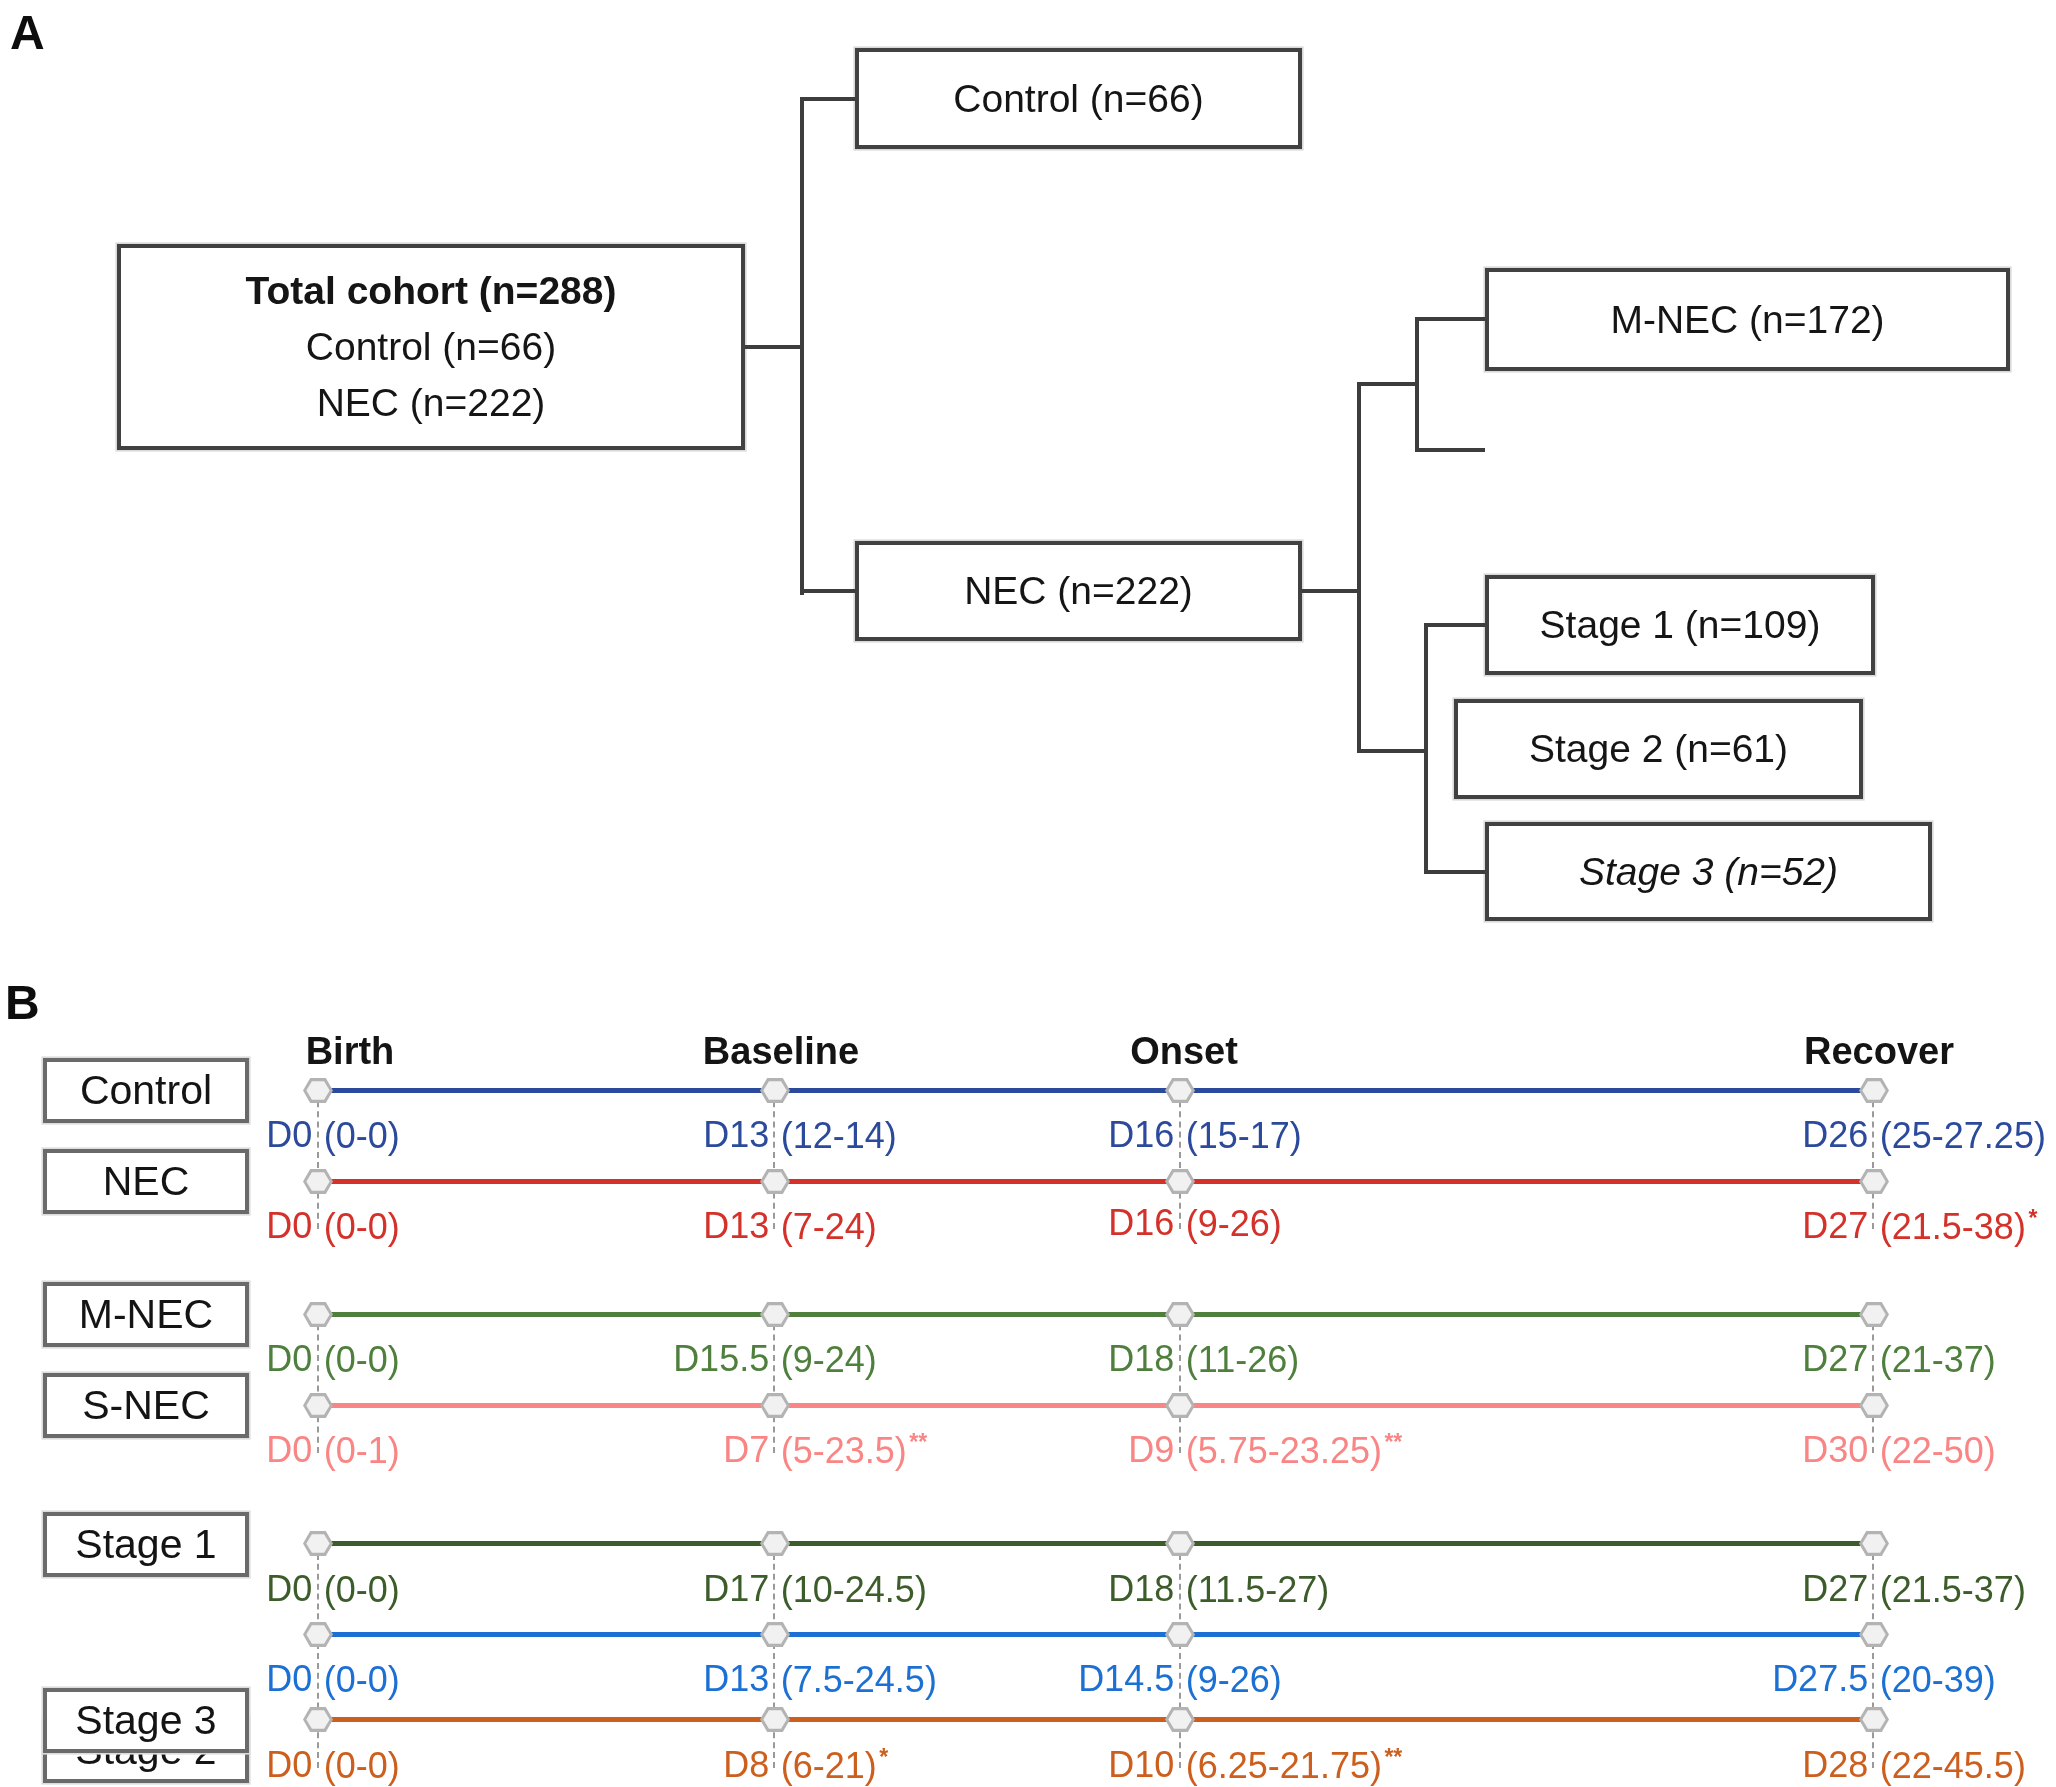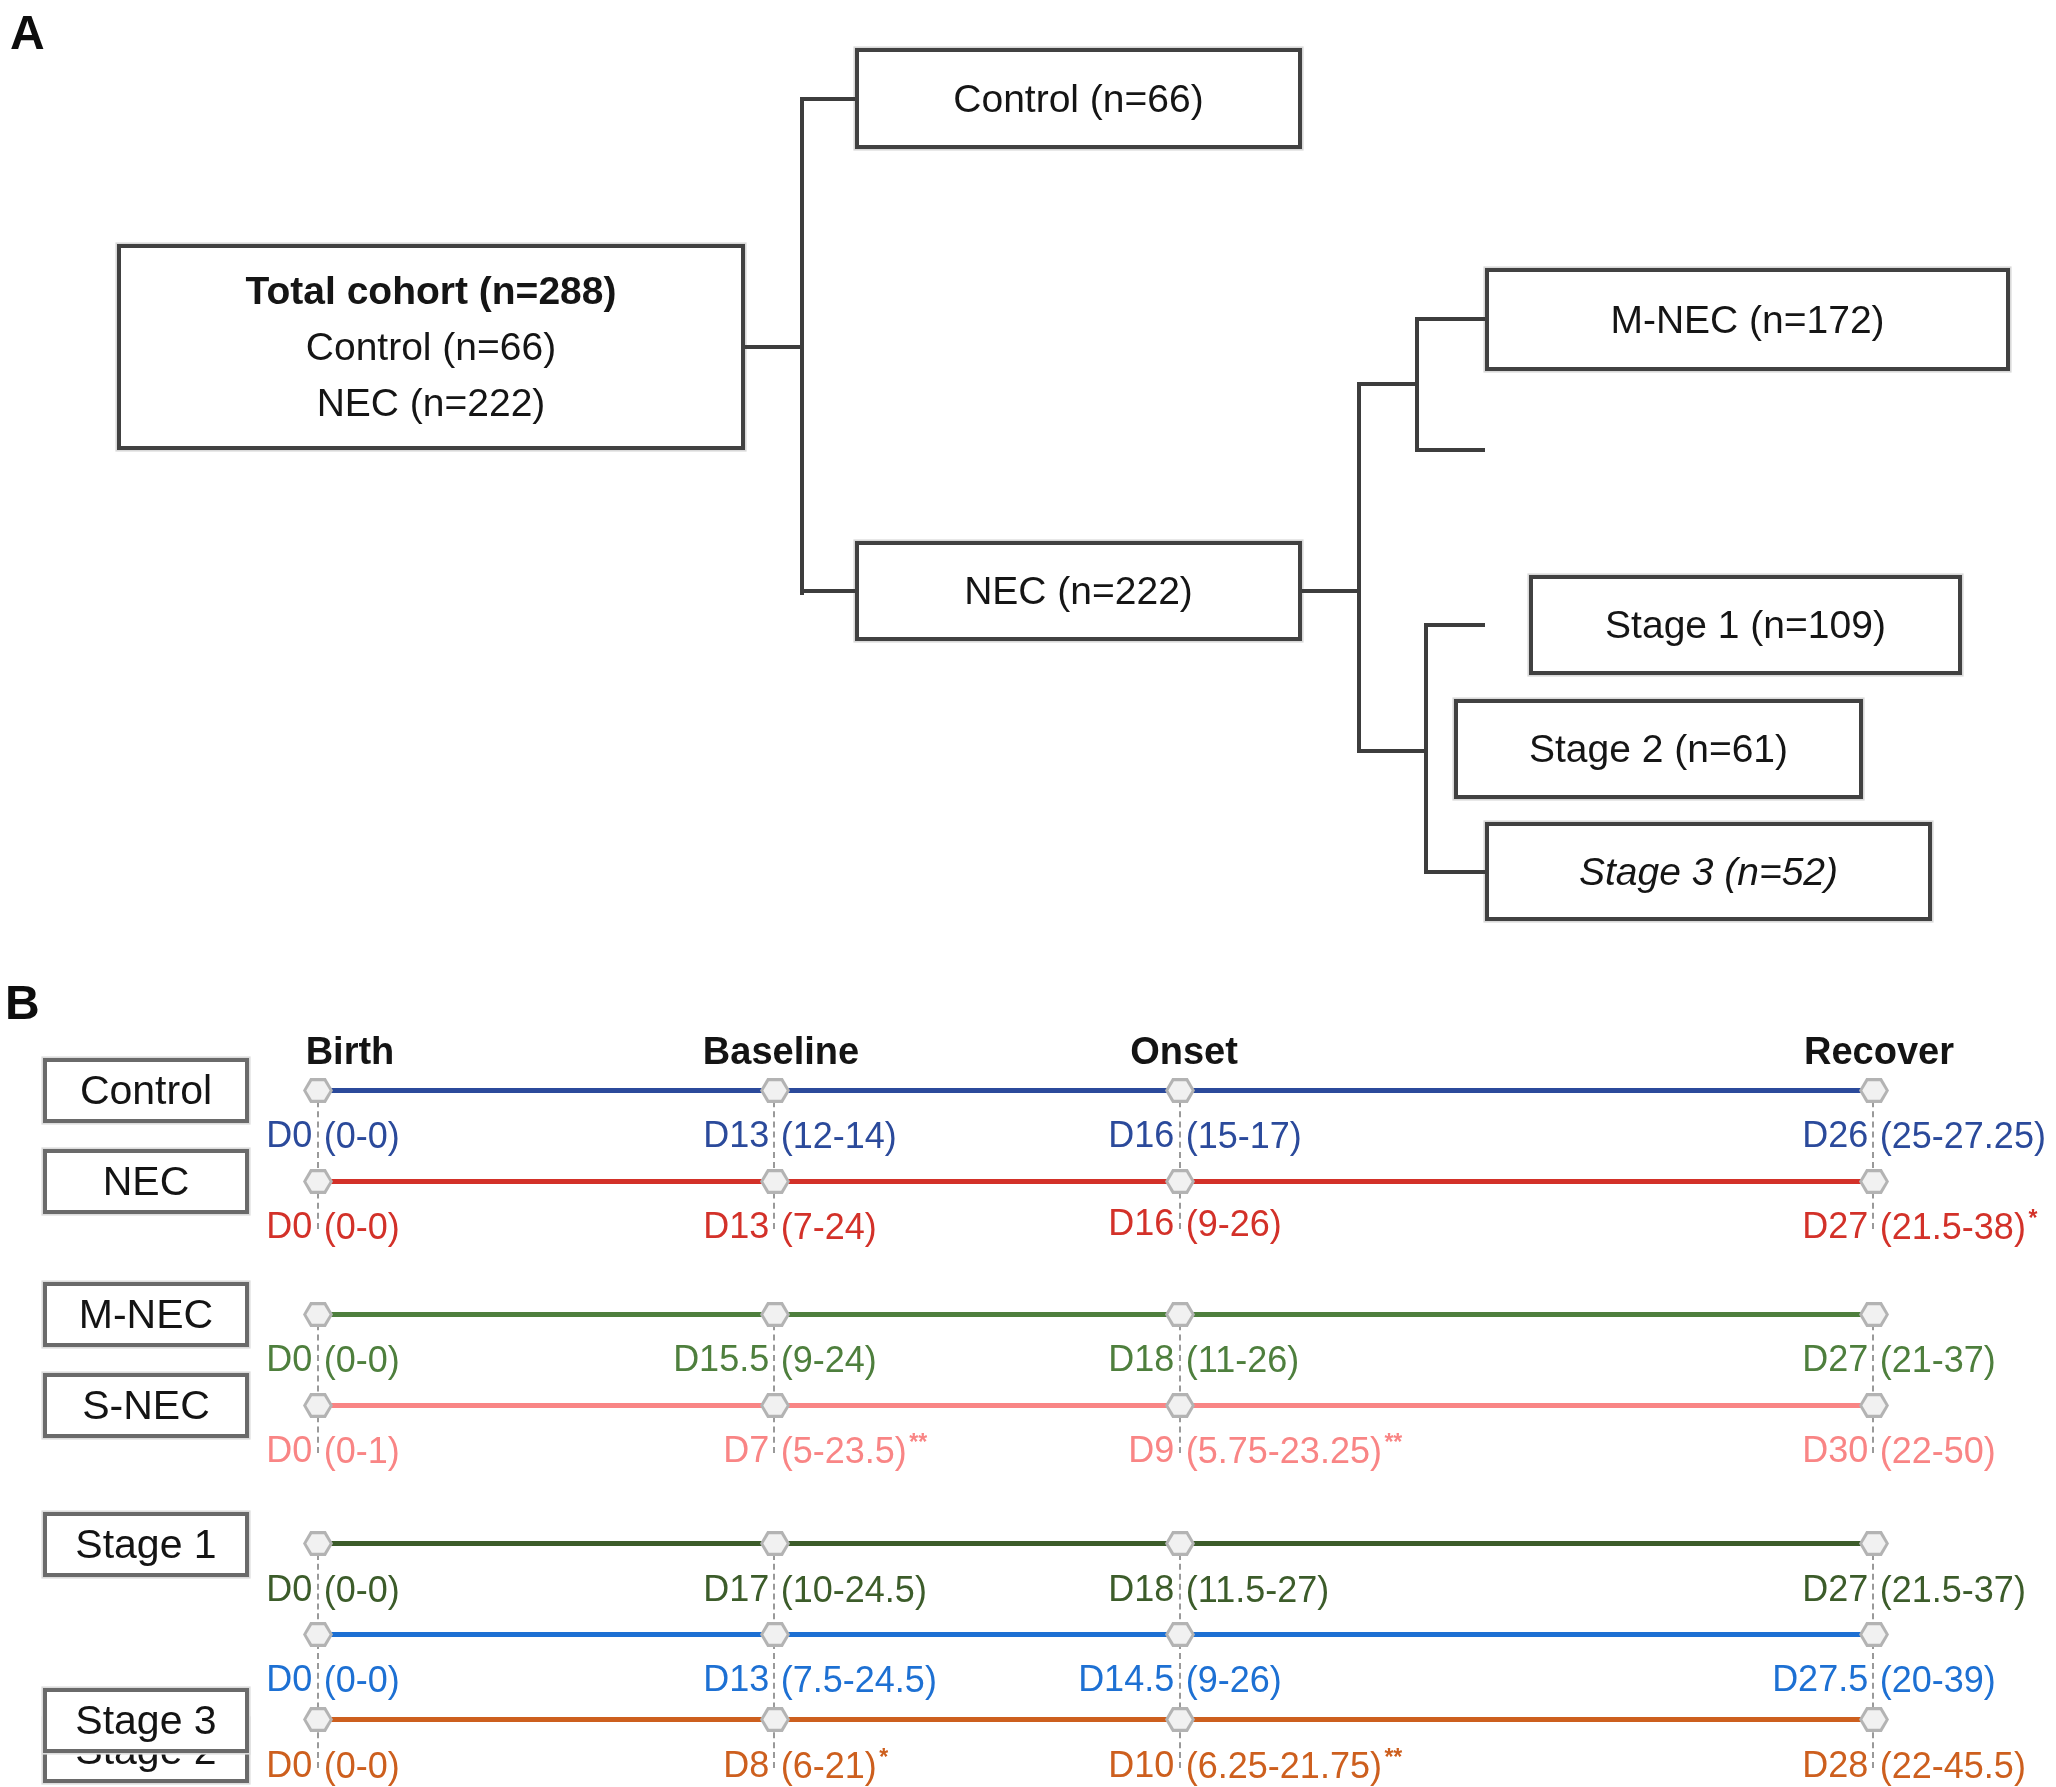--- a/index.html
+++ b/index.html
@@ -63,21 +63,21 @@
   <div class="abox" style="left:855px; top:48px; width:447px; height:101px;">
     <div class="line">Control (n=66)</div>
   </div>
   <div class="abox" style="left:855px; top:541px; width:447px; height:100px;">
     <div class="line">NEC (n=222)</div>
   </div>
 
   <div class="abox" style="left:1485px; top:268px; width:525px; height:103px;">
     <div class="line">M-NEC (n=172)</div>
   </div>
-  <div class="abox" style="left:1485px; top:575px; width:433px; height:100px;margin-left:44px;">
+  <div class="abox" style="left:1485px; top:575px; width:390px; height:100px;">
     <div class="line">Stage 1 (n=109)</div>
   </div>
   <div class="abox" style="left:1454px; top:699px; width:409px; height:100px;text-align:center;">
     <div class="line">Stage 2 (n=61)</div>
   </div>
   <div class="abox" style="left:1485px; top:822px; width:447px; height:99px;font-style:italic;">
     <div class="line">Stage 3 (n=52)</div>
   </div>
 
   <div class="cn" style="left:745px;  top:345px;  width:57px;  height:4.1px;"></div>

